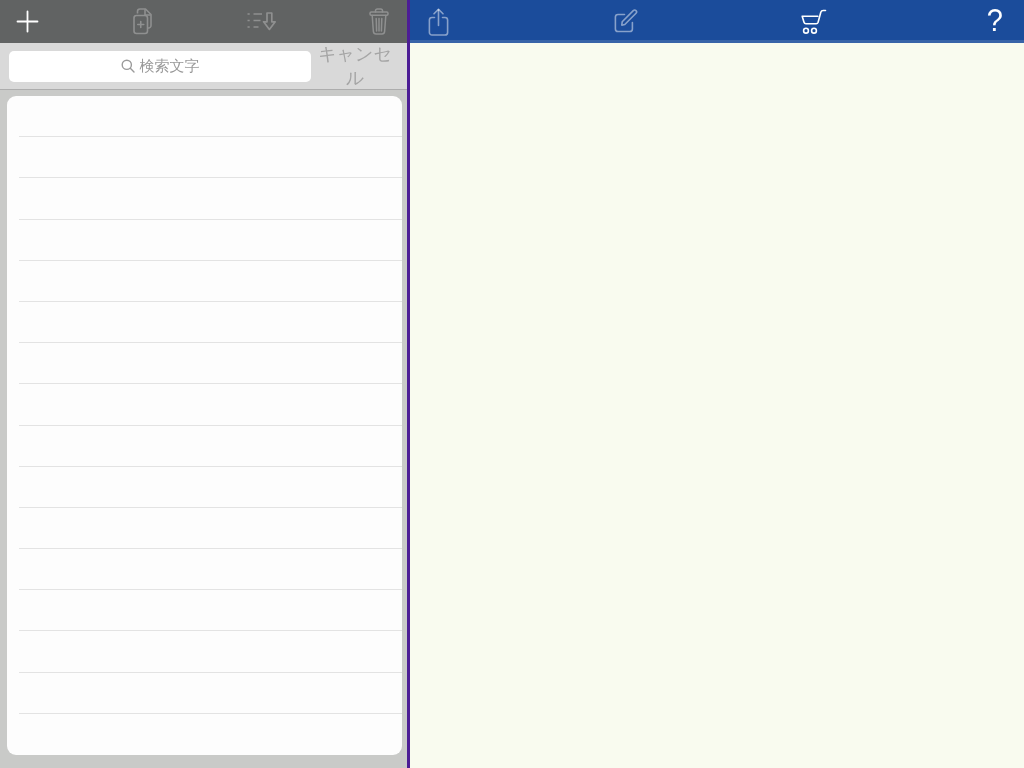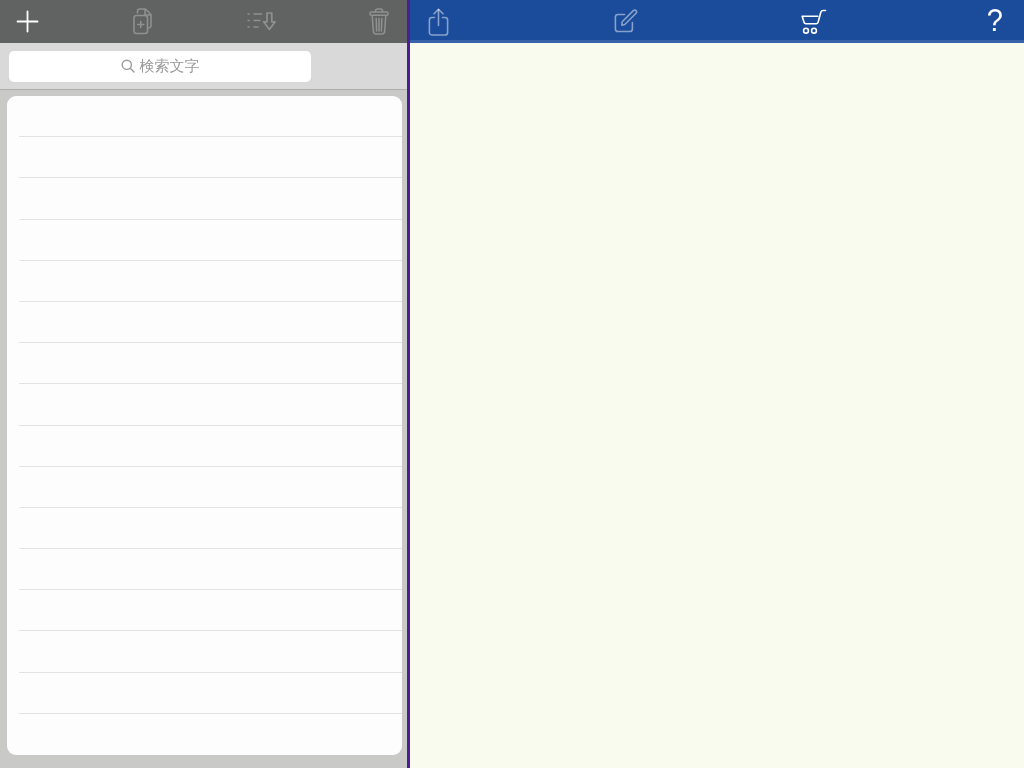--- a/index.html
+++ b/index.html
@@ -140,20 +140,21 @@
     <div class="search-bar">
       <div class="search-field">
         <span style="line-height:0;">
           <svg width="14" height="14" viewBox="0 0 14 14" fill="none" stroke="#9a9a9a" stroke-width="1.4">
             <circle cx="5.8" cy="5.8" r="4.6"></circle>
             <path d="M9.3 9.3L13 13" stroke-linecap="round"></path>
           </svg>
         </span>
         <span class="search-placeholder">検索文字</span>
       </div>
+      <button class="cancel-btn">キャンセル</button>
     </div>
 
     <div class="list-area">
       <div class="list-card" id="empty-rows">
           <div class="empty-row"></div>
           <div class="empty-row"></div>
           <div class="empty-row"></div>
           <div class="empty-row"></div>
           <div class="empty-row"></div>
           <div class="empty-row"></div>

